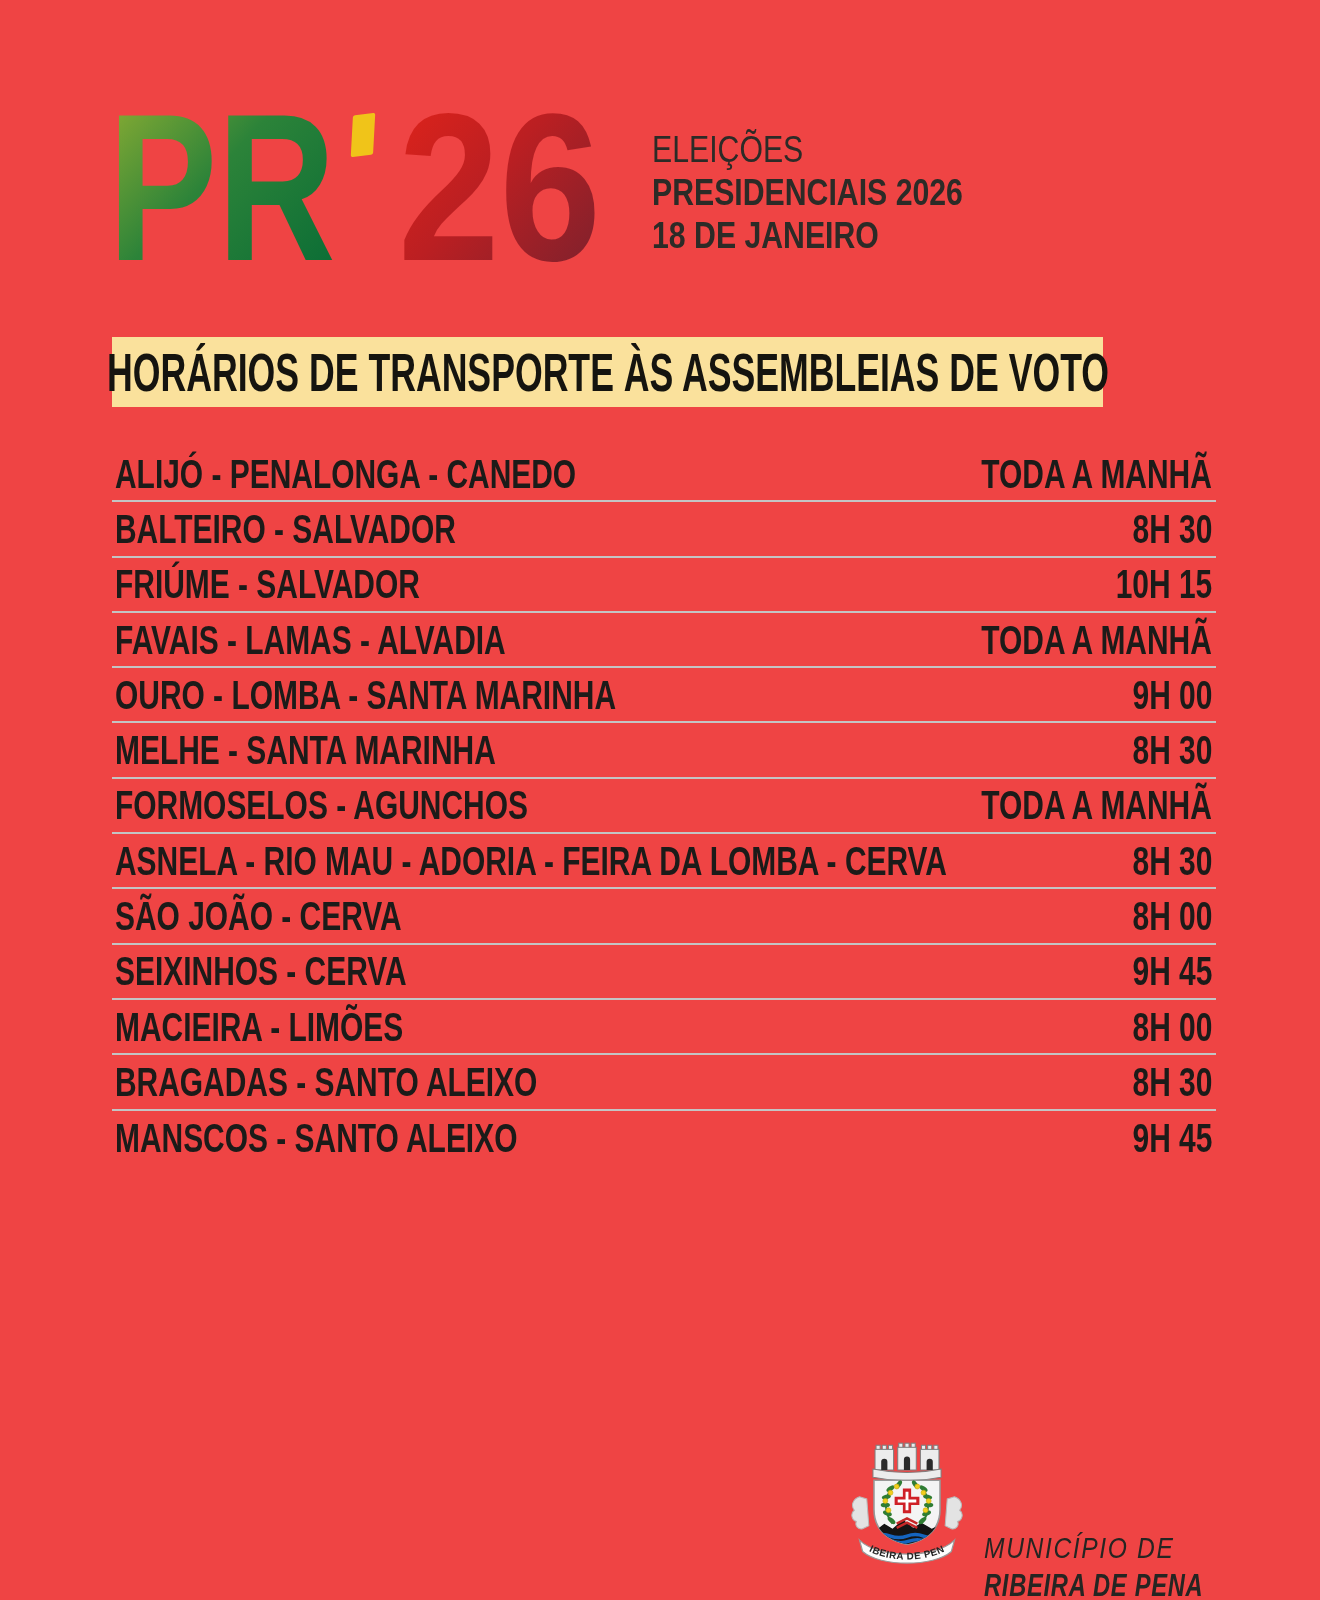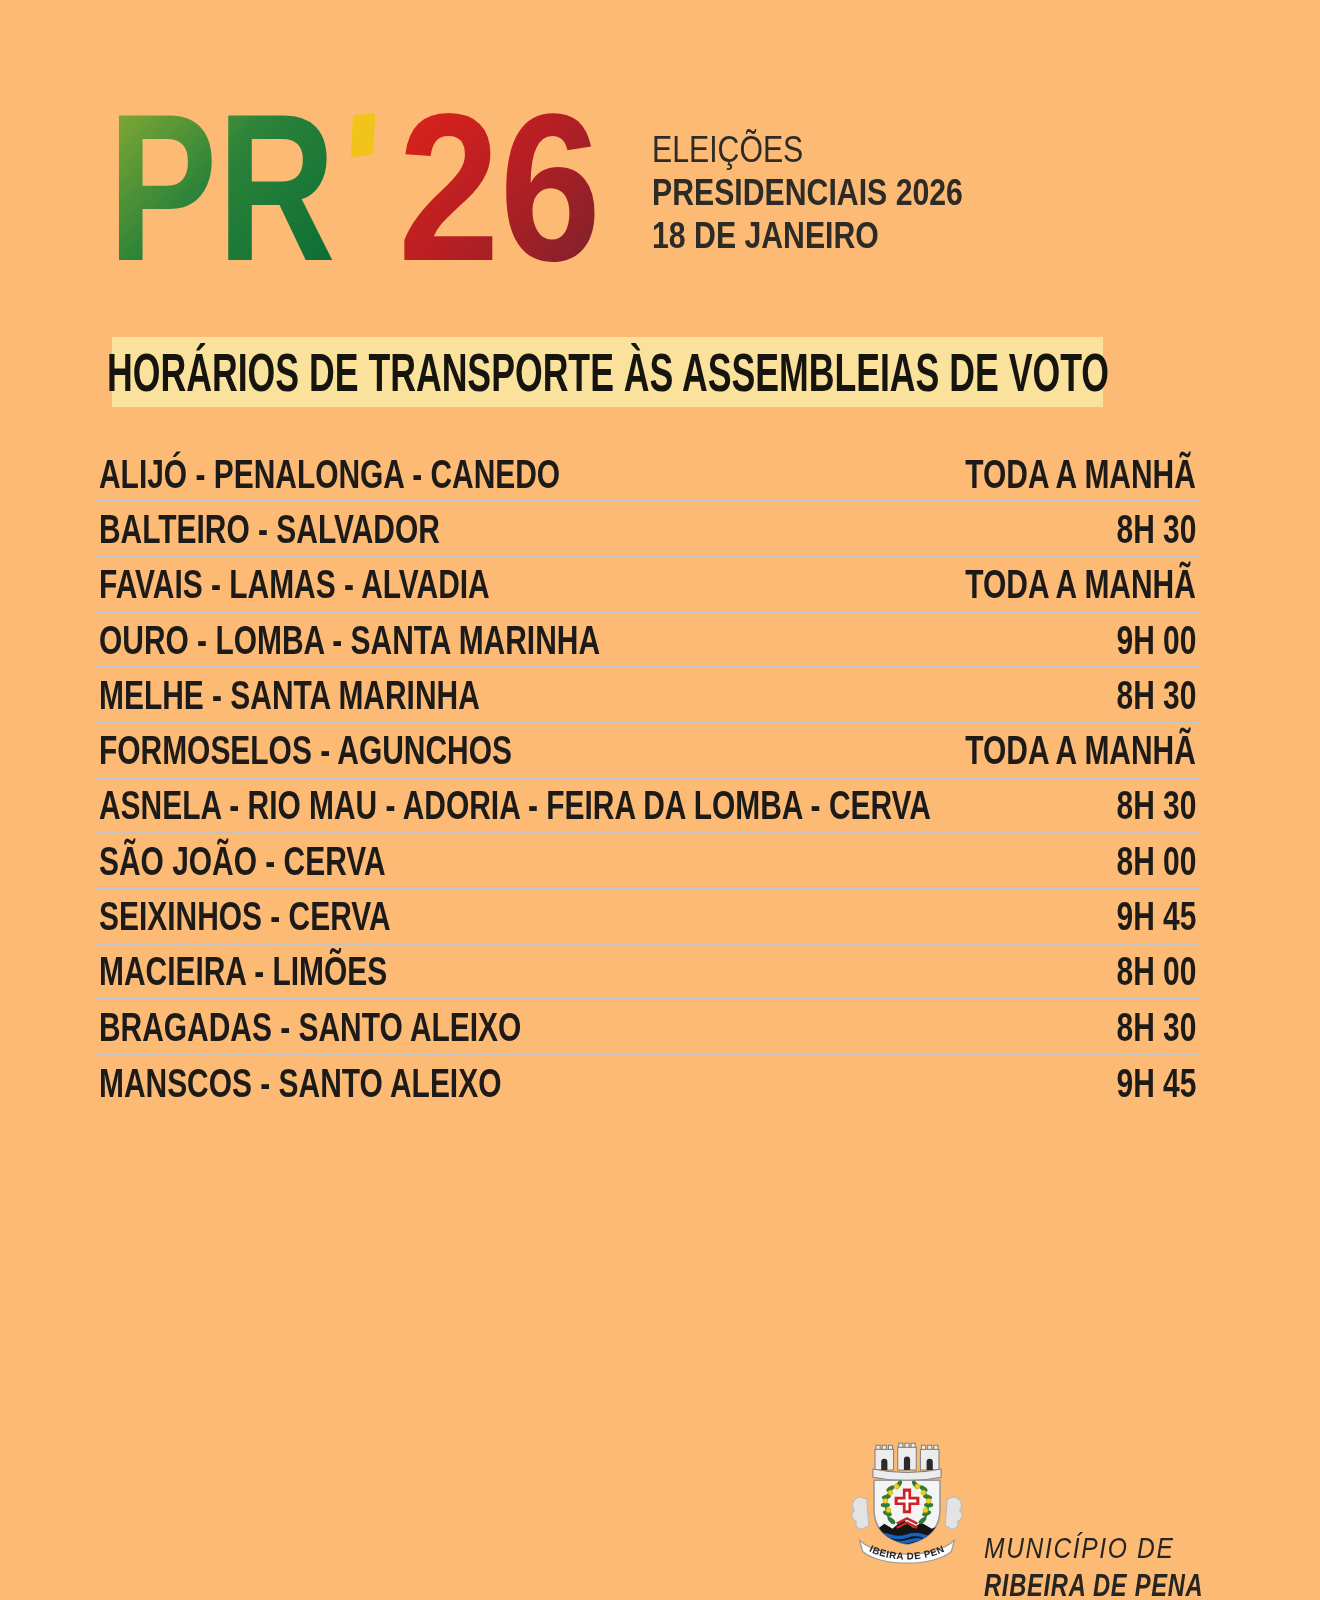--- a/index.html
+++ b/index.html
@@ -1,19 +1,19 @@
 <!DOCTYPE html>
 <html style="--green_light: #93b032; --green_mid: #2c8339; --green_dark: #0e6f36; --red_bright: #e2231a; --red_mid: #bb1f22; --red_dark: #7c212d; --apostrophe_yellow: #f0c419; --banner_bg: #fae19c; --divider: #c4c4c4;"><head>
 <meta charset="utf-8">
 <style>
   html,body{margin:0;padding:0;background:#ffffff;}
   .page{
     position:relative;
     width:1320px;height:1600px;
-    background:#fdba74;
+    background:#ef4444;
     font-family:"Liberation Sans", sans-serif;
     color:#1c1b19;
     overflow:hidden;
   }
   
   .logo-pr{
     position:absolute;left:108px;top:83px;
     font-size:210px;font-weight:700;line-height:1;white-space:nowrap;
     background:linear-gradient(140deg,var(--green_light,#93b032) 0%,var(--green_mid,#2c8339) 45%,var(--green_dark,#0e6f36) 90%);
     -webkit-background-clip:text;background-clip:text;color:transparent;
@@ -44,21 +44,21 @@
     position:absolute;left:112px;top:337px;width:991px;height:70px;
     background:var(--banner_bg,#fae19c);
   }
   .banner-title{
     position:absolute;left:50%;top:50%;
     transform:translate(-50%,-50%) scaleX(0.66);
     font-size:54px;font-weight:700;white-space:nowrap;color:#15140f;
   }
   
   .schedule{
-    position:absolute;left:96px;top:447px;width:1104px;text-align:right;
+    position:absolute;left:112px;top:447px;width:1104px;text-align:right;
   }
   .srow{
     position:relative;height:55.3px;box-sizing:border-box;
     border-bottom:2px solid var(--divider,#c4c4c4);
   }
   .srow:last-child{border-bottom:none;}
   .route{
     position:absolute;left:3px;top:50%;
     transform:translateY(-50%) scaleX(0.73);transform-origin:left center;
     font-size:41px;font-weight:700;white-space:nowrap;color:#1c1b19;
@@ -105,20 +105,24 @@
       <div class="srow">
         <span class="route">ALIJÓ - PENALONGA -  CANEDO</span>
         <span class="time">TODA A MANHÃ</span>
       </div>
 
       <div class="srow">
         <span class="route">BALTEIRO - SALVADOR</span>
         <span class="time">8H 30</span>
       </div>
 
+      <div class="srow">
+        <span class="route">FRIÚME - SALVADOR</span>
+        <span class="time">10H 15</span>
+      </div>
 
 
 
       <div class="srow">
         <span class="route">FAVAIS - LAMAS - ALVADIA</span>
         <span class="time">TODA A MANHÃ</span>
       </div>
 
       <div class="srow">
         <span class="route">OURO - LOMBA - SANTA MARINHA</span>

